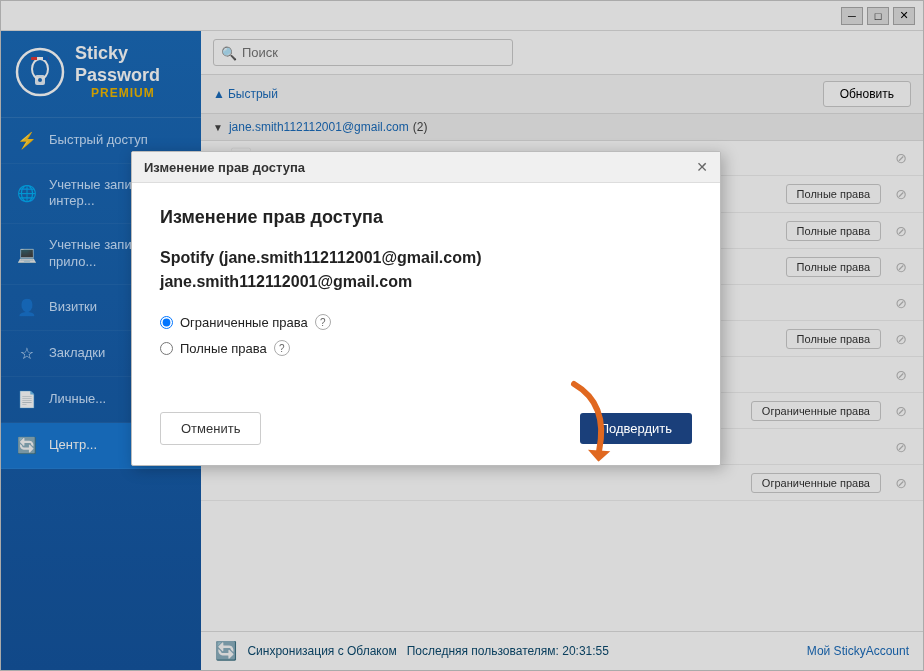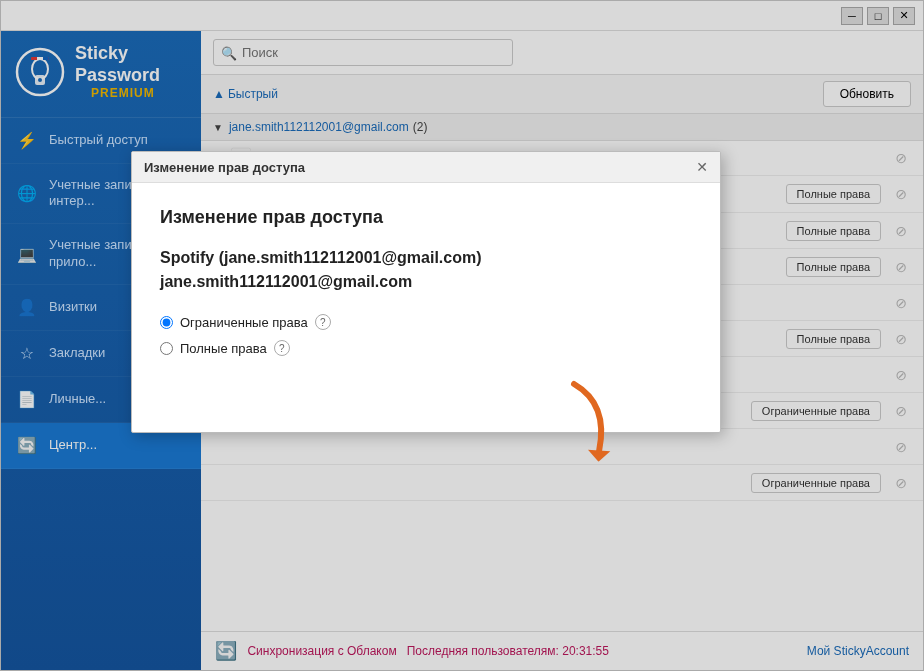--- a/index.html
+++ b/index.html
@@ -328,21 +328,21 @@
       align-items: center;
       gap: 10px;
       flex-shrink: 0;
     }
     .sync-icon {
       color: #4CAF50;
       font-size: 18px;
     }
     .sync-text {
       font-size: 12px;
-      color: #be185d;
+      color: #0c4a6e;
     }
     .footer-spacer { flex: 1; }
     .my-account-link {
       font-size: 12px;
       color: #1a6bba;
       cursor: pointer;
     }
 
     
     .modal-overlay {
@@ -716,23 +716,25 @@
           </div>
           <div class="radio-item">
             <input type="radio" name="rights" id="full" style="">
             <label class="radio-label" for="full">Полные права</label>
             <span class="help-icon">?</span>
           </div>
         </div>
       </div>
 
       <div class="modal-footer">
+        <button class="btn-cancel">Отменить</button>
 
         <div class="arrow-indicator">
           <svg width="80" height="60" viewBox="0 0 80 60" xmlns="http://www.w3.org/2000/svg">
             <path d="M10 5 Q50 5 65 50" stroke="#e06820" stroke-width="6" fill="none" stroke-linecap="round"></path>
             <polygon points="55,55 75,45 70,60" fill="#e06820"></polygon>
           </svg>
         </div>
+        <button class="btn-confirm">Подвердить</button>
       </div>
     </div>
   </div>
 </div>
 
 </body></html>

